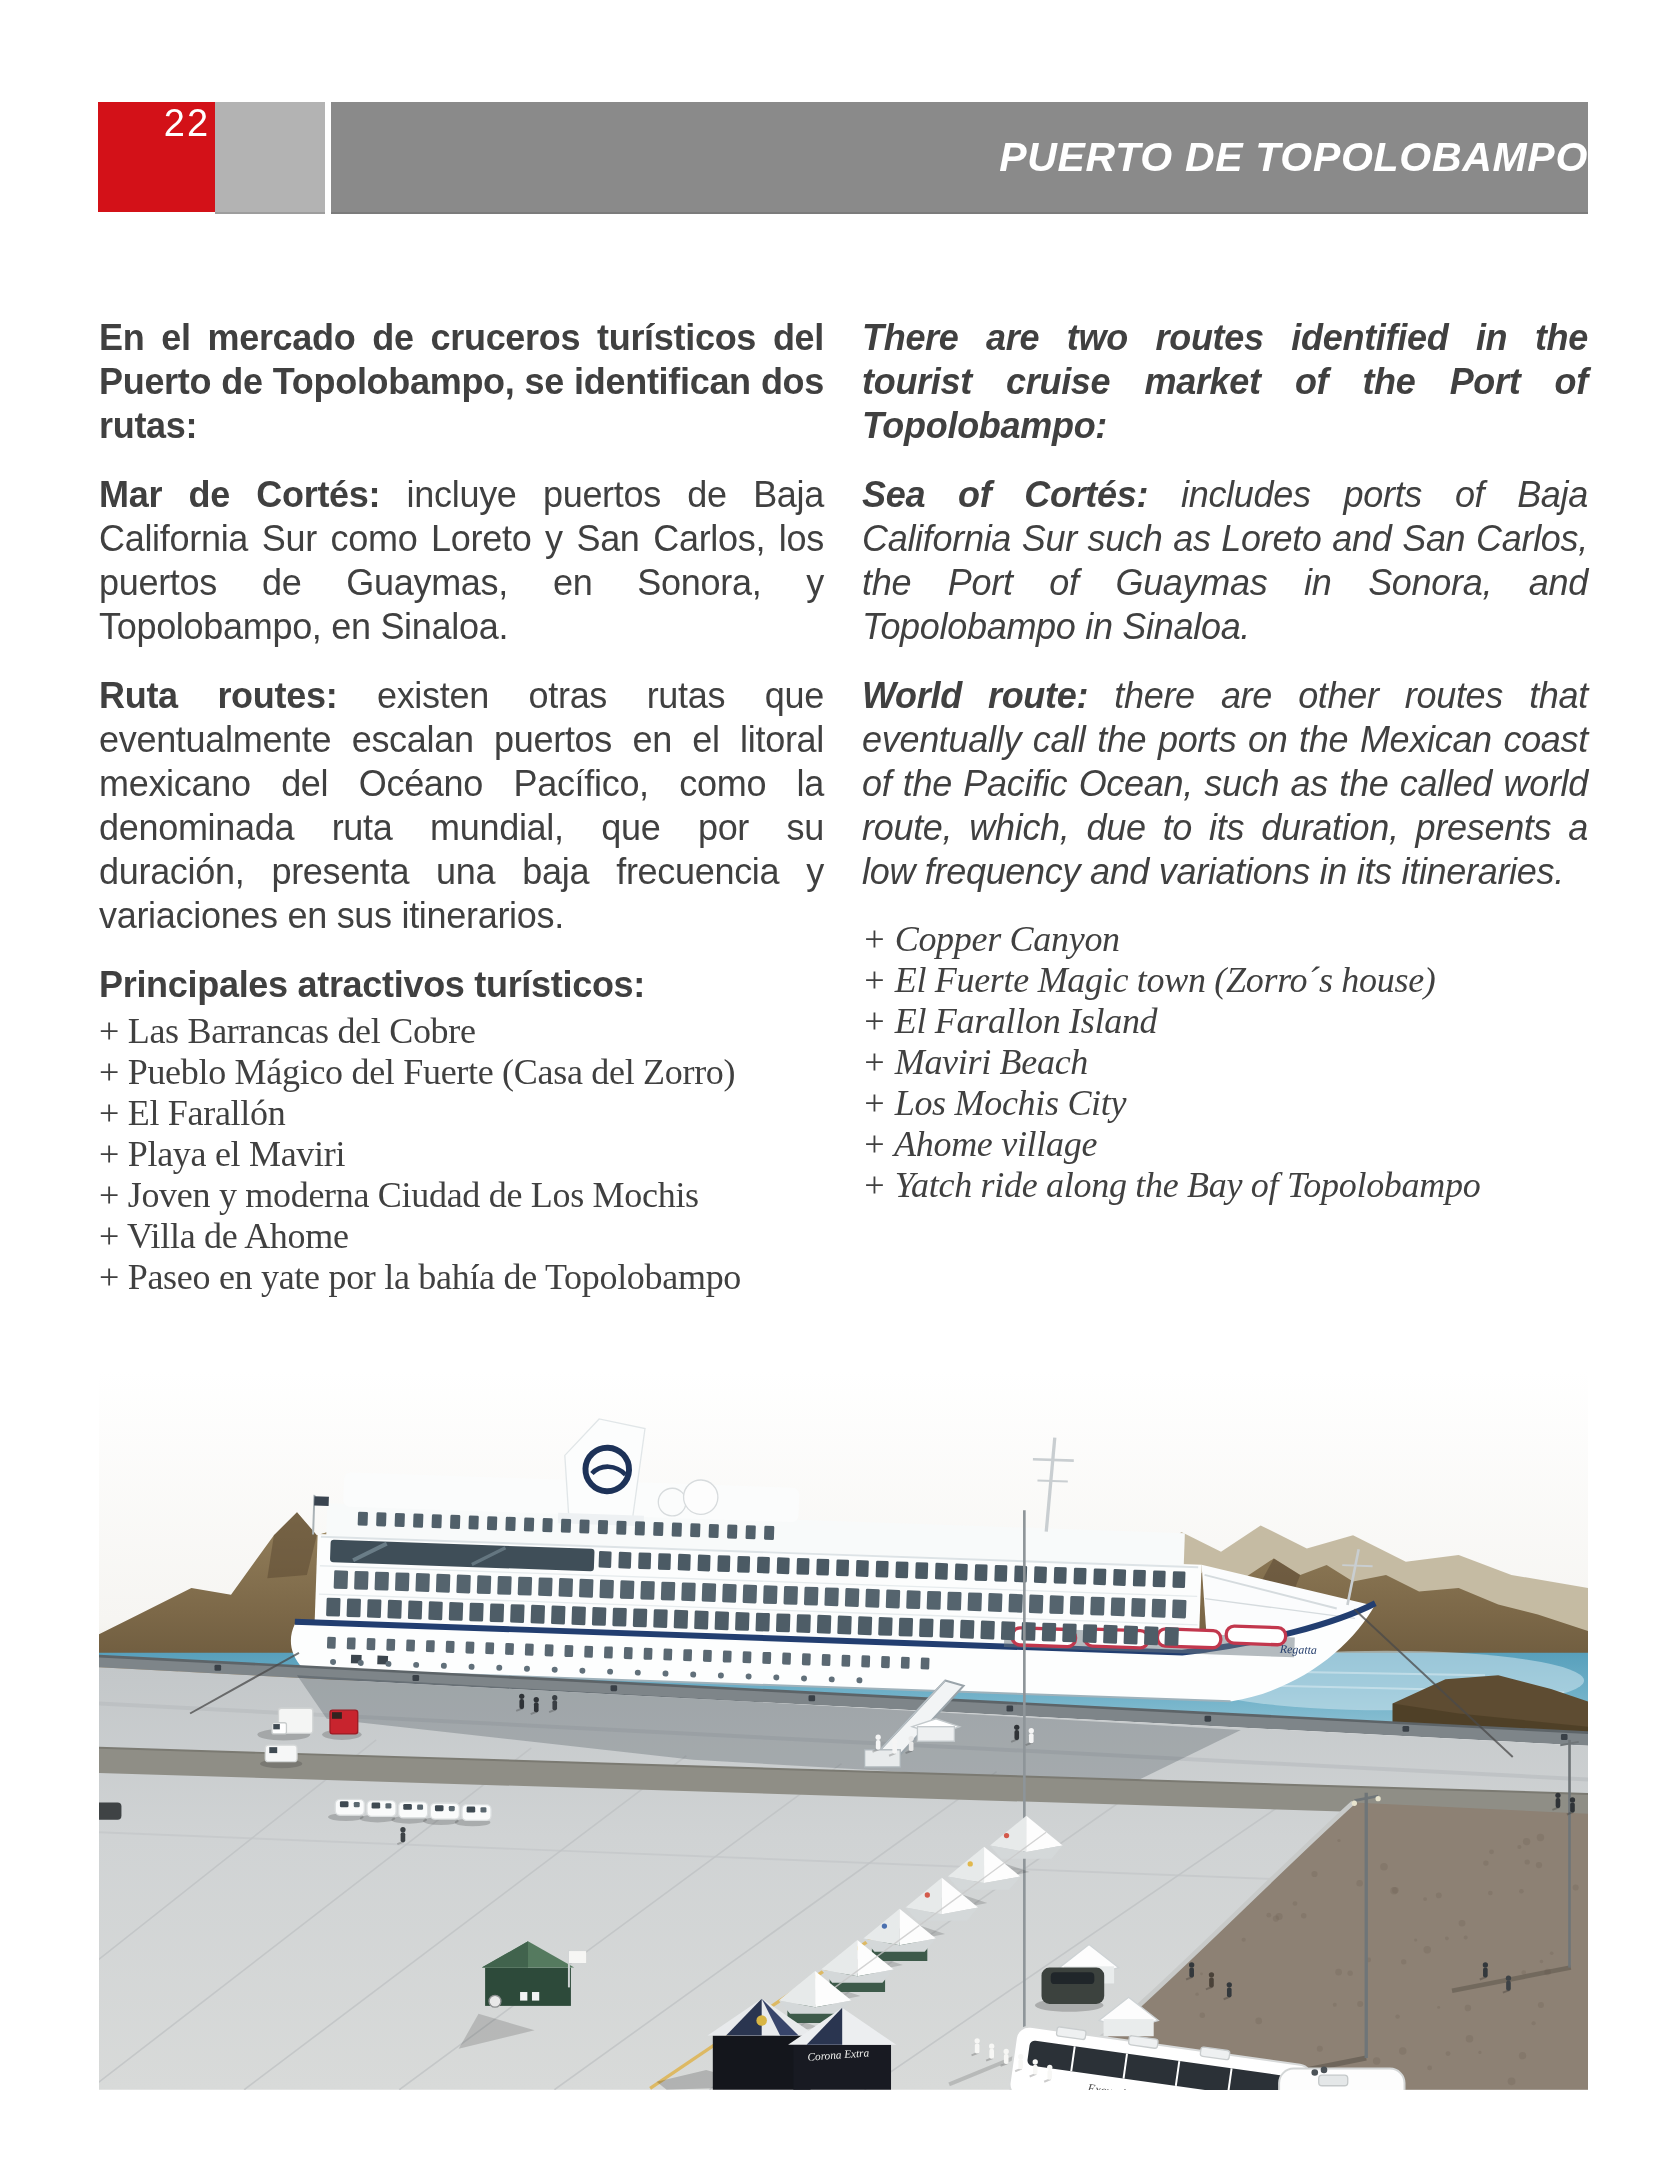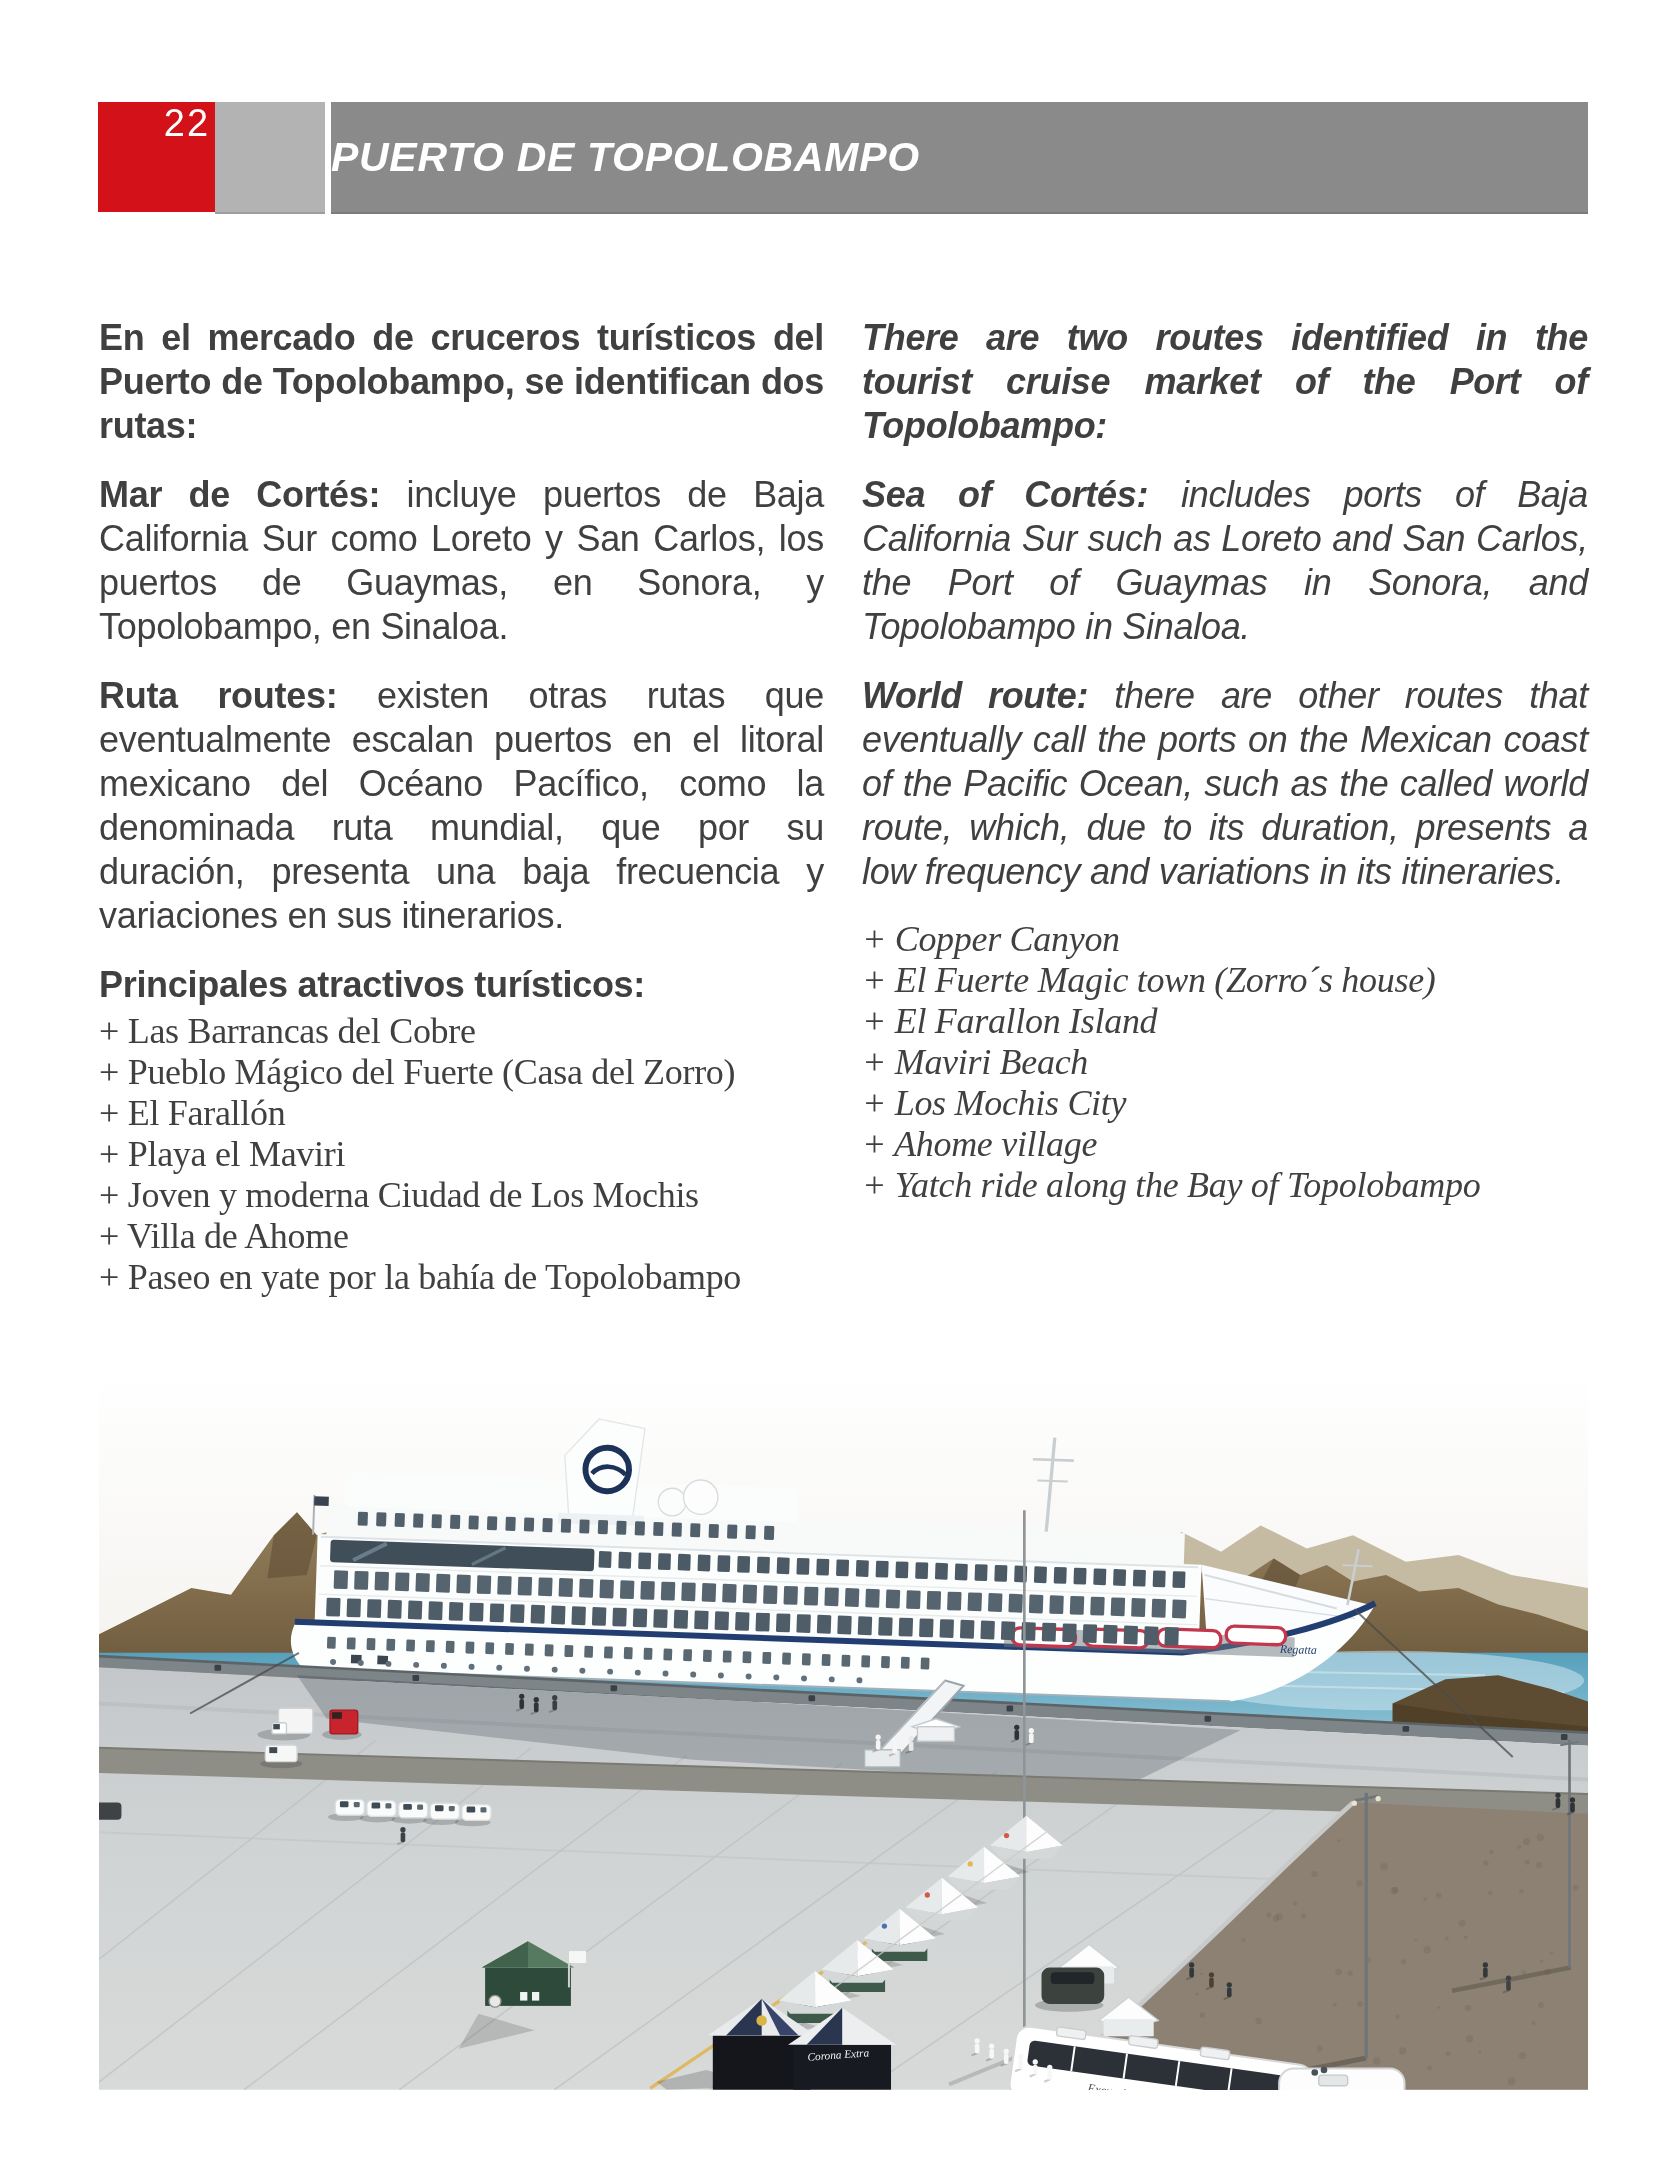--- a/index.html
+++ b/index.html
@@ -5,21 +5,21 @@
   html,body{margin:0;padding:0;background:#ffffff;}
   .page{position:relative;width:1676px;height:2183px;background:#ffffff;overflow:hidden;
         font-family:"Liberation Sans", sans-serif;}
   
   .pagenum-box{position:absolute;left:98px;top:102px;width:110px;height:110px;
       display:flex;align-items:flex-start;justify-content:center;
       color:#ffffff;font-size:38px;letter-spacing:2px;font-weight:400;padding-left:34px;}
   .spacer-box{position:absolute;left:215px;top:102px;width:110px;height:110px;
       border-bottom:2px solid rgba(0,0,0,.12);}
   .title-bar{position:absolute;left:331px;top:102px;width:1257px;height:110px;
-      display:flex;align-items:center;justify-content:flex-start;
+      display:flex;align-items:center;justify-content:flex-end;
       color:#ffffff;font-size:41px;font-weight:bold;font-style:italic;letter-spacing:0.7px;
       border-bottom:2px solid rgba(0,0,0,.10);}
   
   .text-cols{position:absolute;left:99px;top:316px;width:1489px;display:flex;gap:38px;
       color:#404040;font-size:36px;line-height:44px;letter-spacing:-0.3px;}
   .col{width:725px;text-align:justify;}
   .col p{margin:0 0 25px 0;}
   .lead{font-weight:bold;}
   .col-en{font-style:italic;width:726px;}
   .attr-title{font-weight:bold;margin:2.6px 0 4px 0;}

